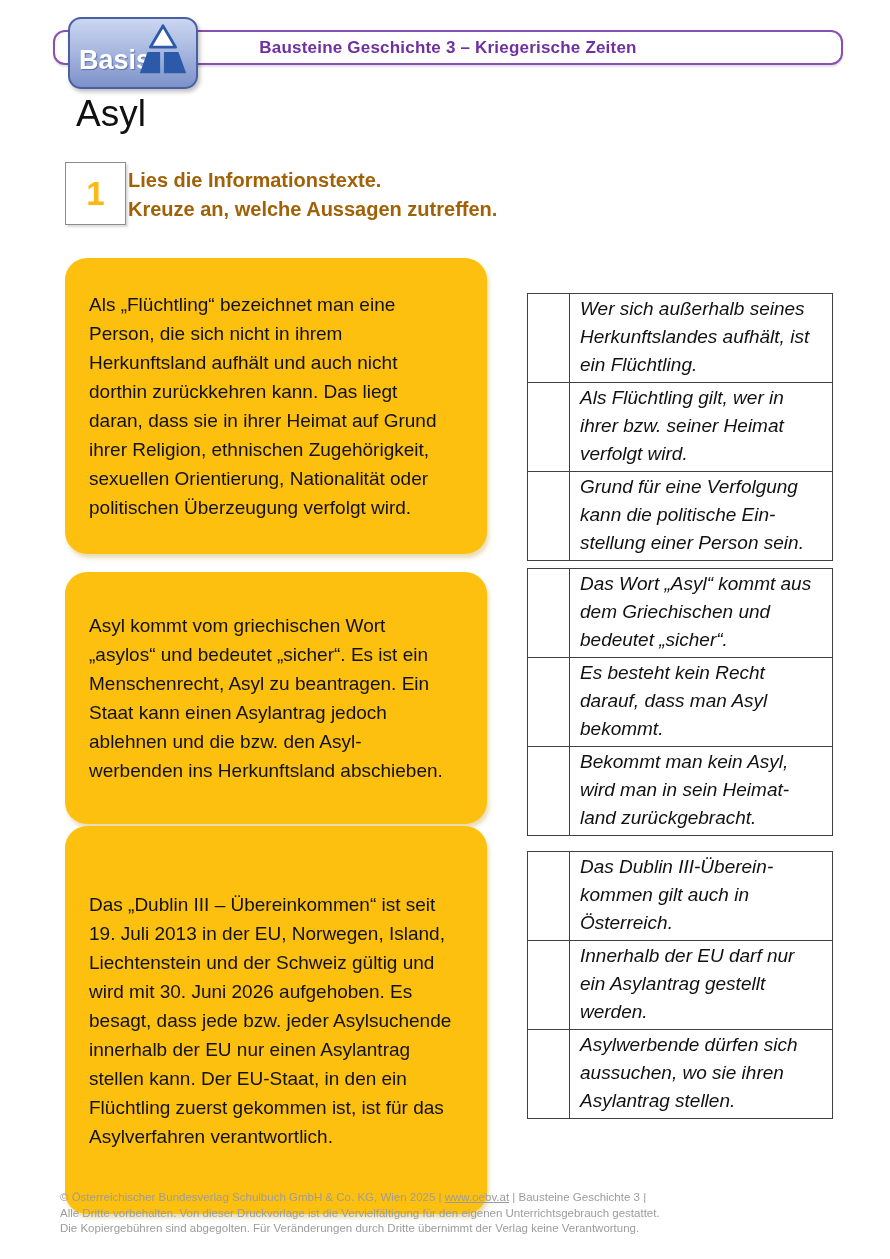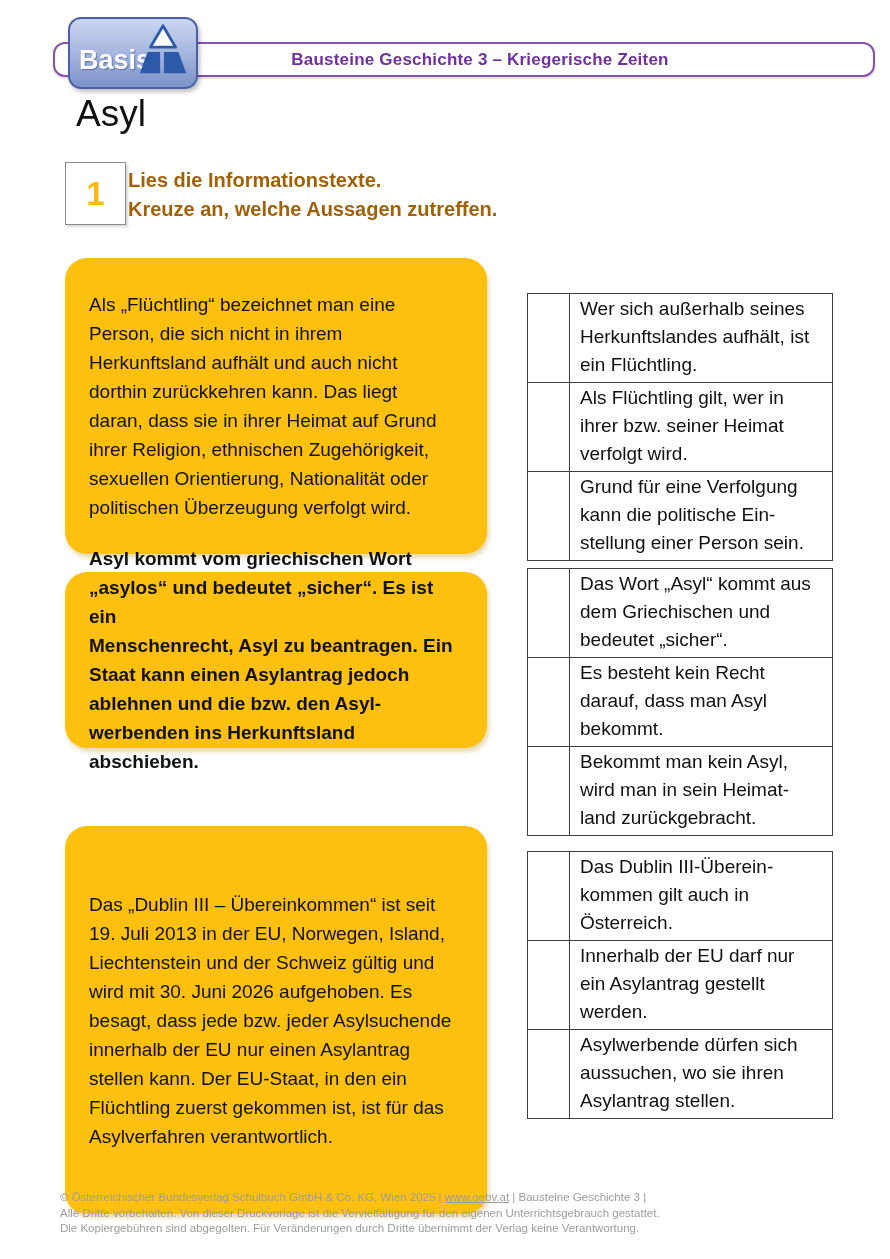--- a/index.html
+++ b/index.html
@@ -9,29 +9,28 @@
     height: 1259px;
     background: #ffffff;
     font-family: "Liberation Sans", sans-serif;
     color: #000;
     overflow: hidden;
   }
 
   
   .banner {
     position: absolute;
-    left: 53px; top: 42px;
+    left: 53px; top: 30px;
     width: 786px; height: 31px;
     border: 2px solid #8A4FB0;
     border-radius: 12px;
     box-shadow: 0 2px 2px rgba(0,0,0,0.12);
     display: flex; align-items: center; justify-content: center;
     background: #ffffff;
     z-index: 1;
-    padding-left: 32px;
   }
   .banner-title {
     font-size: 17px; font-weight: bold; color: #7030A0;
     letter-spacing: 0.2px;
   }
 
   
   .logo {
     position: absolute;
     left: 68px; top: 17px;
@@ -81,40 +80,40 @@
     position: absolute;
     left: 65px; width: 422px;
     background: #FDC00F;
     border-radius: 22px;
     box-shadow: 2px 4px 4px rgba(180,140,0,0.30);
     display: flex; align-items: center;
     box-sizing: border-box;
     padding: 0 24px;
   }
   .box1 { top: 258px; height: 296px; }
-  .box2 { top: 572px; height: 176px; font-weight: bold; }
+  .box2 { top: 572px; height: 252px; }
   .box3 { top: 826px; height: 388px; }
   .info-text {
     margin: 0;
     font-size: 19px; line-height: 29px; color: #111;
     white-space: pre-line;
   }
 
   
   .stable {
     position: absolute;
     left: 527px; width: 306px;
     border: 1px solid #404040;
     box-sizing: border-box;
     background: #ffffff;
   }
   .t1 { top: 293px; }
   .t2 { top: 568px; }
   .t3 { top: 851px; }
-  .row { display: flex; border-bottom: 1px solid #404040; min-height: 84px; }
+  .row { display: flex; border-bottom: 1px solid #404040; min-height: 84px; font-style: italic; }
   .row:last-child { border-bottom: none; }
   .cb {
     width: 41px; min-width: 41px;
     border-right: 1px solid #404040;
     cursor: pointer;
   }
   .stmt {
     flex: 1;
     padding: 1px 2px 3px 10px;
     font-size: 19px; line-height: 28px; color: #111;

